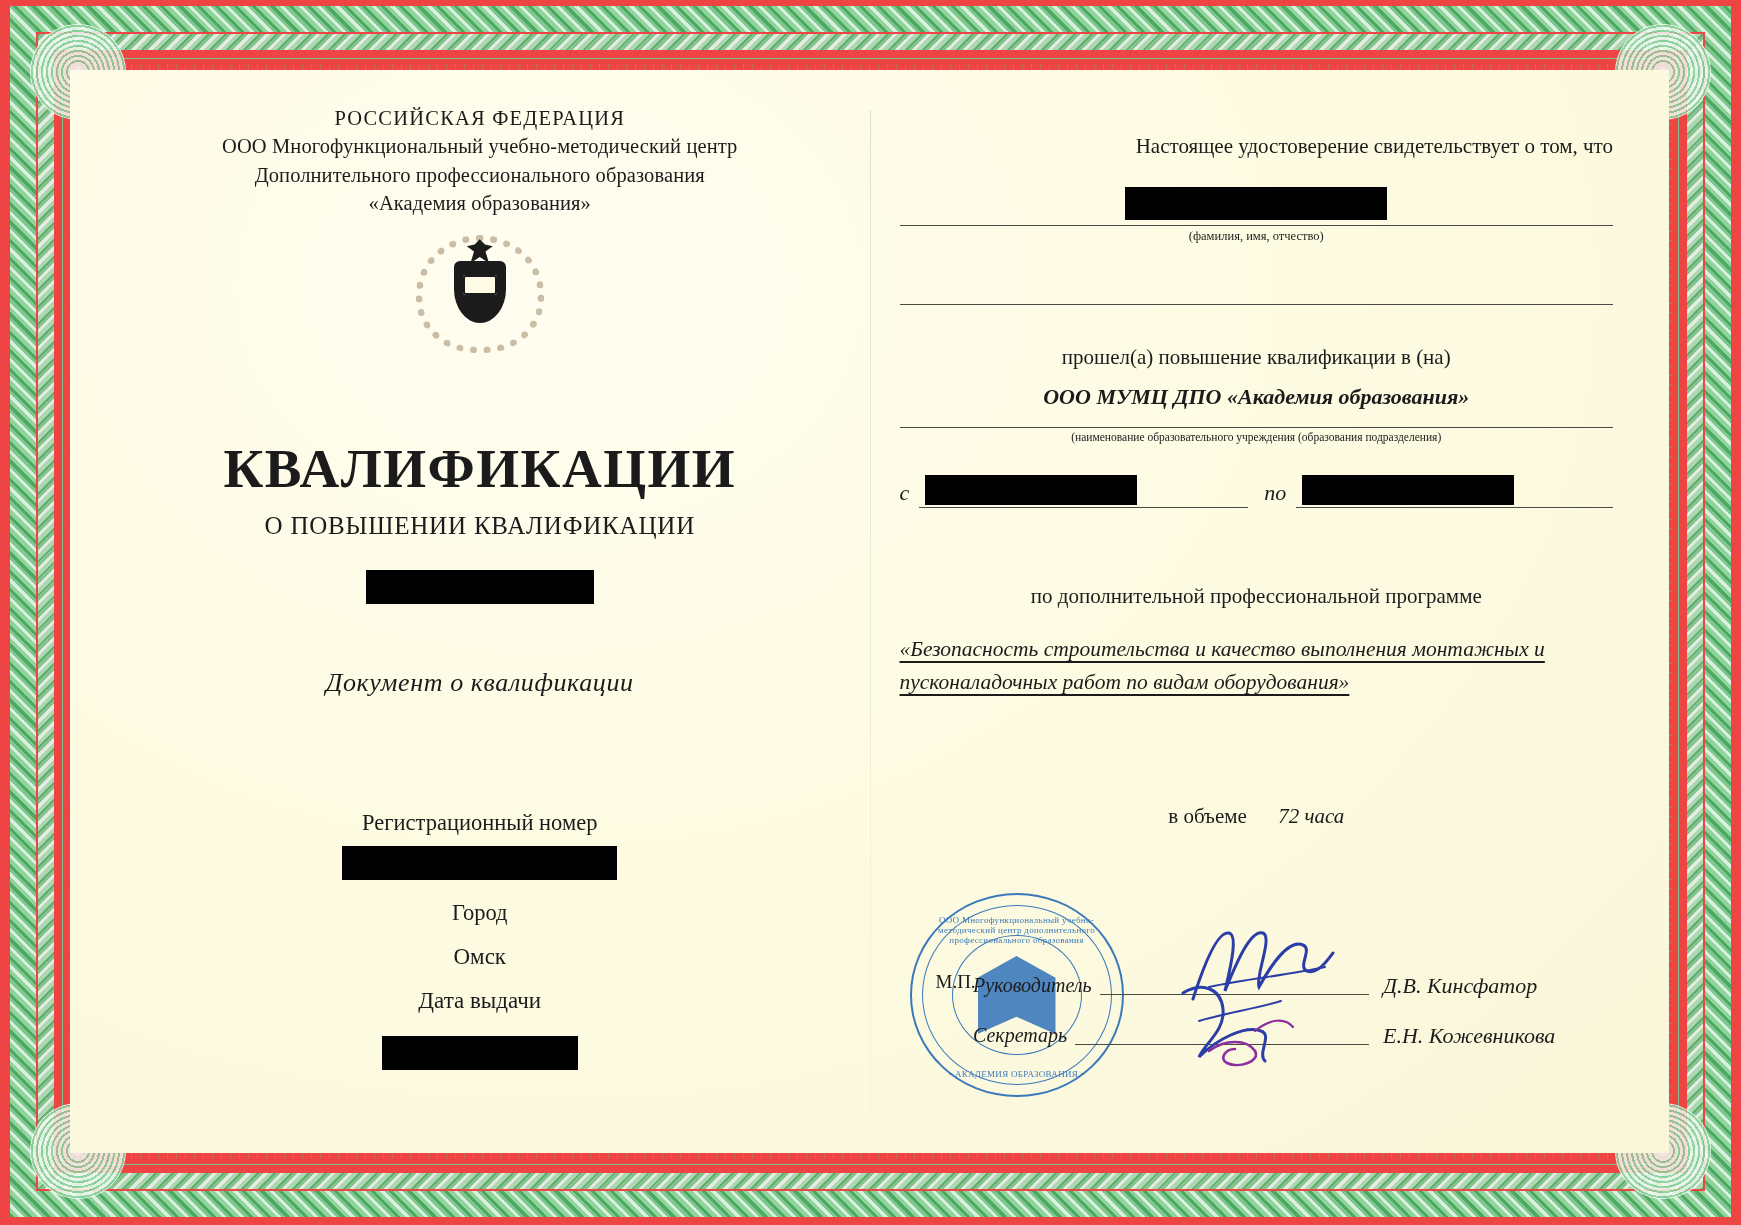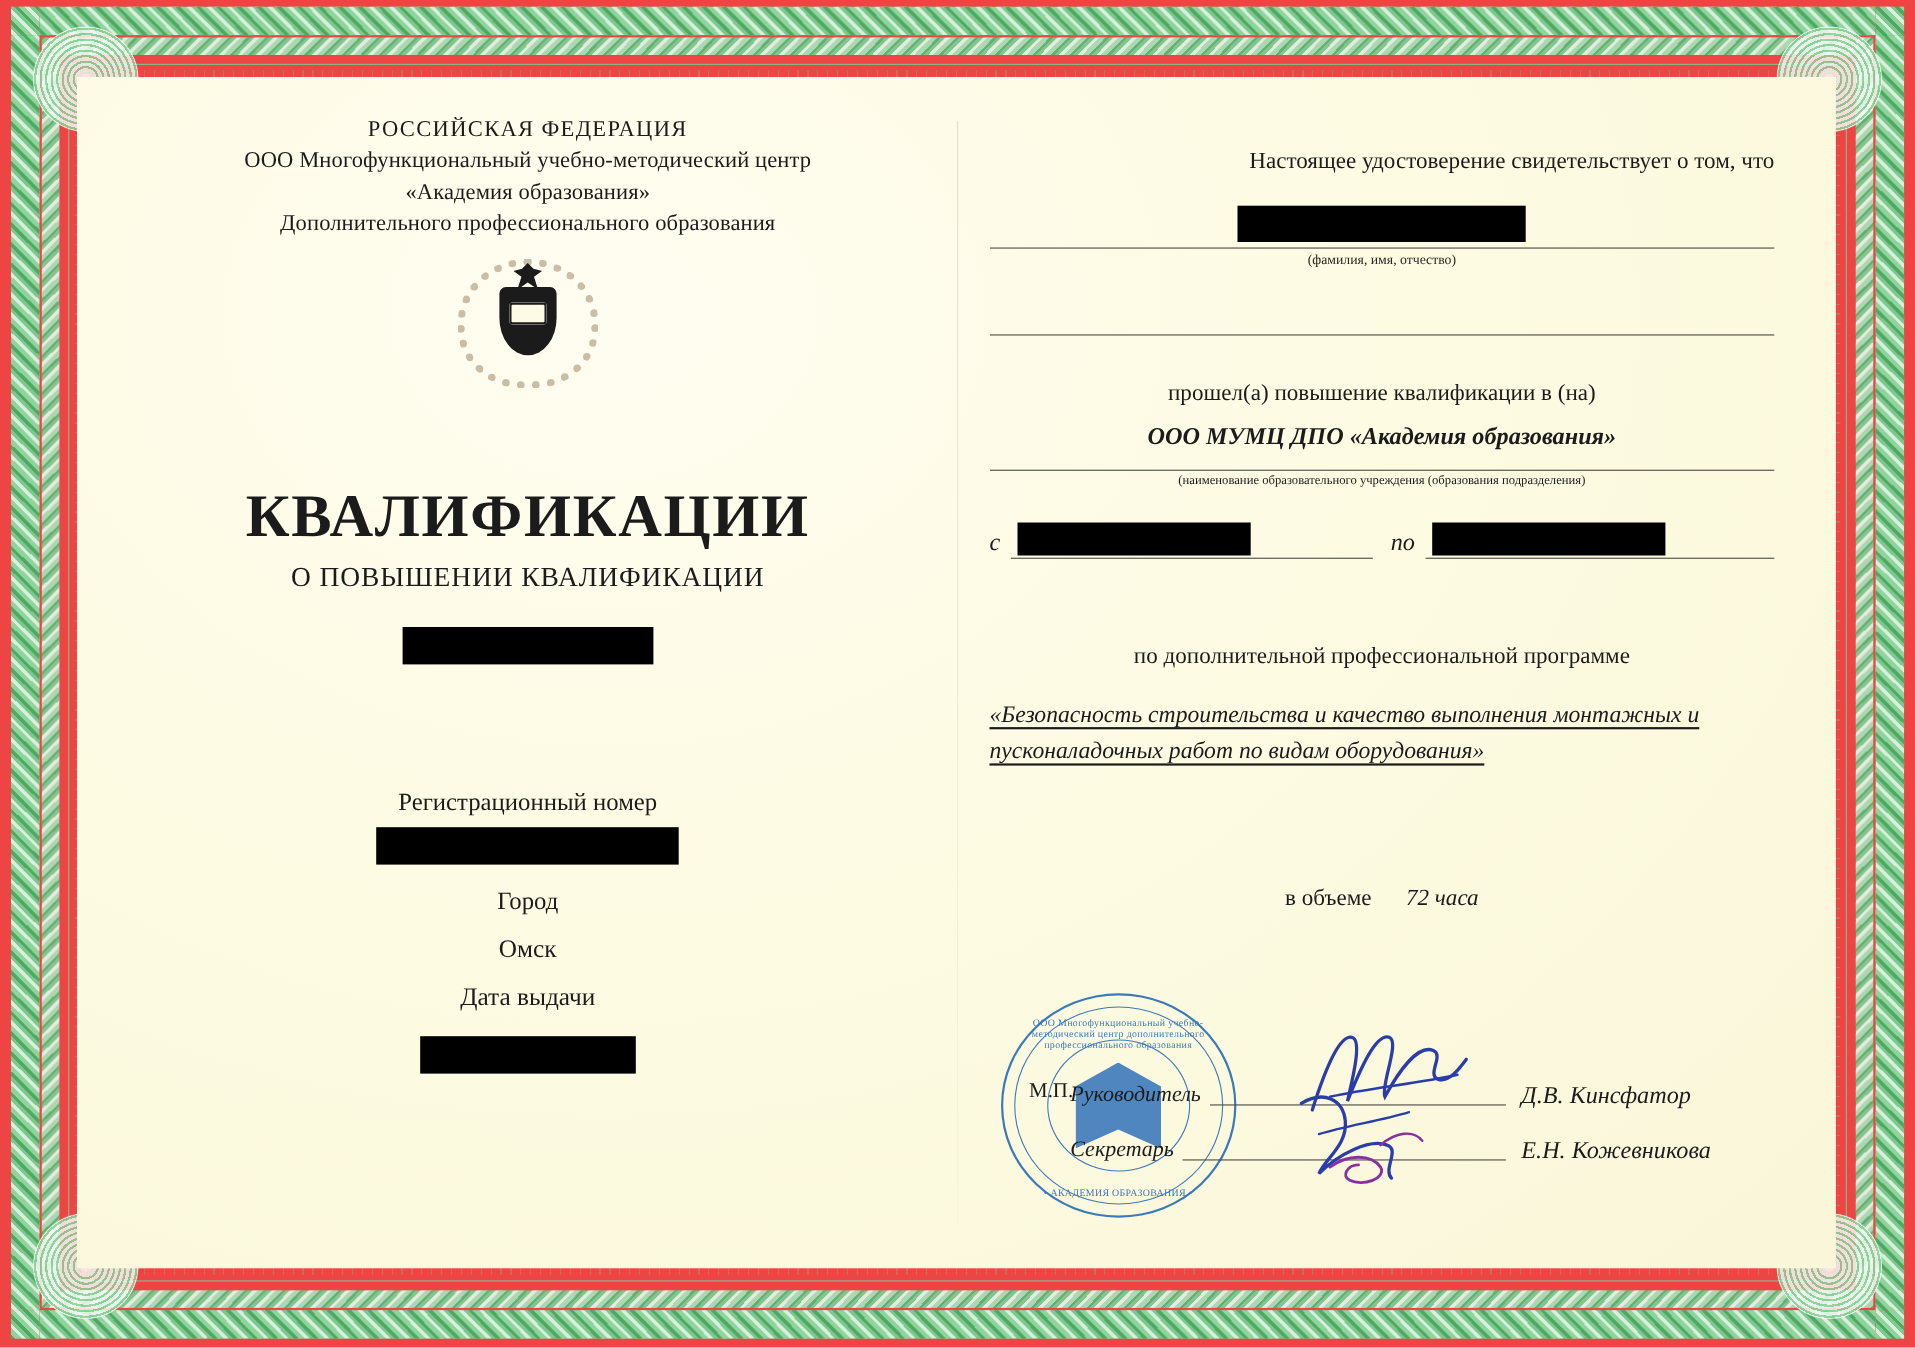--- a/index.html
+++ b/index.html
@@ -328,21 +328,21 @@
   .volume .value {
     font-style: italic;
     margin-left: 26px;
   }
 
   
   .sign-area {
     position: absolute;
     left: 30px;
     right: 56px;
-    bottom: 48px;
+    bottom: 58px;
     height: 210px;
   }
   .stamp {
     position: absolute;
     left: 10px;
     bottom: -2px;
     width: 210px;
     height: 200px;
     border-radius: 50%;
     border: 2px solid #2b6fb8;
@@ -447,35 +447,36 @@
   <div class="paper">
     <div class="fold"></div>
 
     <div class="content">
 
       <div class="left-pane">
 
         <div class="org-block">
           <div class="org-title">РОССИЙСКАЯ ФЕДЕРАЦИЯ</div>
           <div>ООО Многофункциональный учебно-методический центр</div>
+          <div>Дополнительного профессионального образования</div>
           <div>«Академия образования»</div>
-          <div>Дополнительного профессионального образования</div>
         </div>
 
         <div class="emblem">
           <div class="wreath"></div>
           <div class="torch"></div>
           <div class="shield"></div>
         </div>
 
         <div class="main-title">КВАЛИФИКАЦИИ</div>
         <div class="sub-title">О ПОВЫШЕНИИ КВАЛИФИКАЦИИ</div>
 
         <div class="redaction red-title"></div>
 
+        <div class="doc-kind">Документ  о  квалификации</div>
 
         <div class="reg-label">Регистрационный номер</div>
         <div class="redaction red-regnum"></div>
 
         <div class="city-label">Город</div>
         <div class="city-value">Омск</div>
 
         <div class="date-label">Дата выдачи</div>
         <div class="redaction red-date"></div>
       </div>

